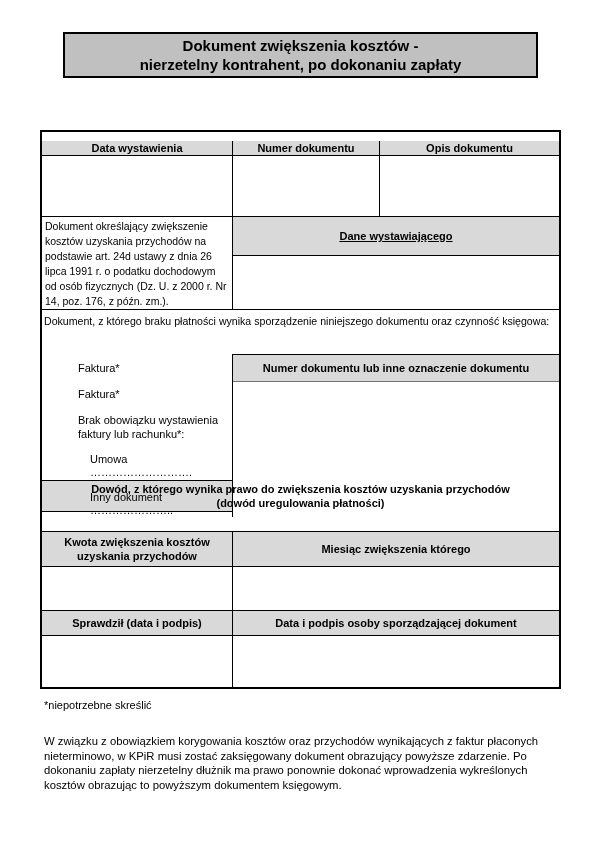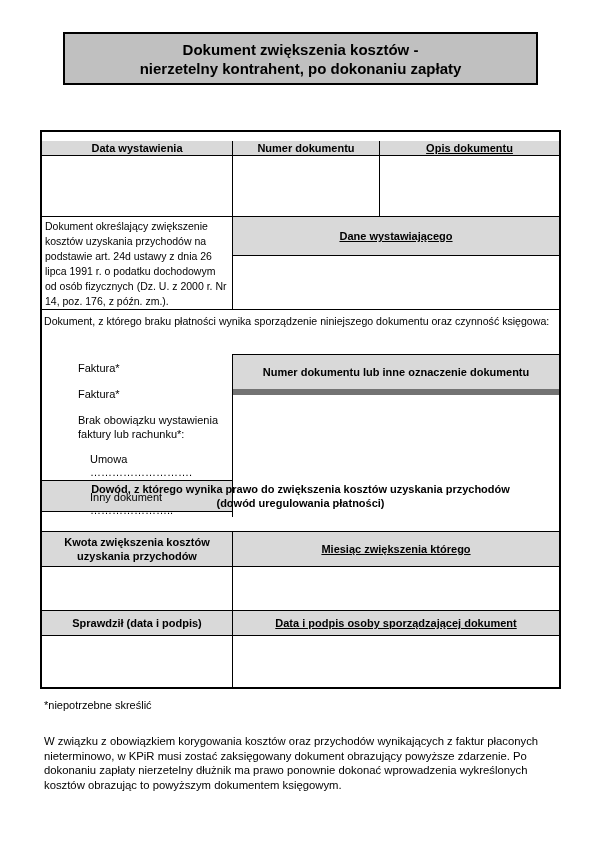--- a/index.html
+++ b/index.html
@@ -1,61 +1,61 @@
 <!DOCTYPE html>
 <html><head>
 <meta charset="utf-8">
 <style>
   * { margin:0; padding:0; box-sizing:border-box; }
   html,body { width:600px; height:849px; background:#ffffff; font-family:"Liberation Sans", sans-serif; color:#000; }
   .page { position:relative; width:600px; height:849px; background:#fff; overflow:hidden; }
 
   .title-box {
-    position:absolute; left:63px; top:32px; width:475px; height:53px;
+    position:absolute; left:63px; top:32px; width:475px; height:46px;
     background:#c0c0c0; border:2px solid #000;
     display:flex; flex-direction:column; align-items:center; justify-content:center;
     font-weight:bold; font-size:15px; line-height:19px; text-align:center;
   }
 
   .doc-table {
     position:absolute; left:40px; top:130px; width:521px;
     border:2px solid #000; background:#fff;
   }
   .row { display:flex; border-bottom:1px solid #000; width:100%; }
   .row:last-child { border-bottom:none; }
   .c { position:relative; }
   .c + .c { border-left:1px solid #000; }
   .gray { background:#d9d9d9; }
   .hdr {
     font-weight:bold; font-size:11px; line-height:14px; text-align:center;
     display:flex; flex-direction:column; align-items:center; justify-content:center;
   }
   .w1 { width:190px; flex:0 0 190px; }
   .w2 { width:147px; flex:0 0 147px; }
-  .w3 { flex:1;text-decoration:underline; }
+  .w3 { flex:1; }
 
   .r1 { height:24px;align-items:flex-end; }
   .r2 { height:61px; }
   .r3 { height:93px; }
   .r3-left { font-size:10.5px; line-height:15px; padding:2px 2px 2px 3px; }
   .r3-right { display:flex; flex-direction:column; flex:1; }
   .r3-right .sub-hdr { height:39px; border-bottom:1px solid #000;text-decoration:underline; }
   .r3-right .sub-empty { flex:1; background:#fff; }
 
   .r4 { height:171px; flex-direction:column;gap:27px; }
   .r4-intro { height:36px; padding:5px 0 0 2px; font-size:10.6px; white-space:nowrap; }
   .r4-body { display:flex; flex:1; }
   .r4-left { width:190px; flex:0 0 190px; font-size:11px; }
   .opt { margin-left:36px; line-height:13px; }
   .opt-multiline { width:165px; line-height:14px; }
   .subopt { margin-left:48px; line-height:13px; }
   .m1 { margin-top:8px; } .m2 { margin-top:13px; } .m3 { margin-top:12px; }
   .m4 { margin-top:12px; } .m5 { margin-top:12px; }
   .r4-subbox { flex:1; border-left:1px solid #000; border-top:1px solid #000; display:flex; flex-direction:column; }
-  .r4-subbox .sub-hdr { height:40px; border-bottom:6px solid #737373; }
+  .r4-subbox .sub-hdr { height:27px; border-bottom:1px solid #737373; }
   .r4-subbox .sub-empty { flex:1; background:#fff; }
 
   .r5 { height:31px; }
   .r6 { height:20px; background:#fff; }
   .r7 { height:35px; }
   .r8 { height:44px; background:#fff; }
   .r9 { height:25px; }
   .r10 { height:51px; background:#fff; }
 
   .footnote { position:absolute; left:44px; top:699px; font-size:11px; }

